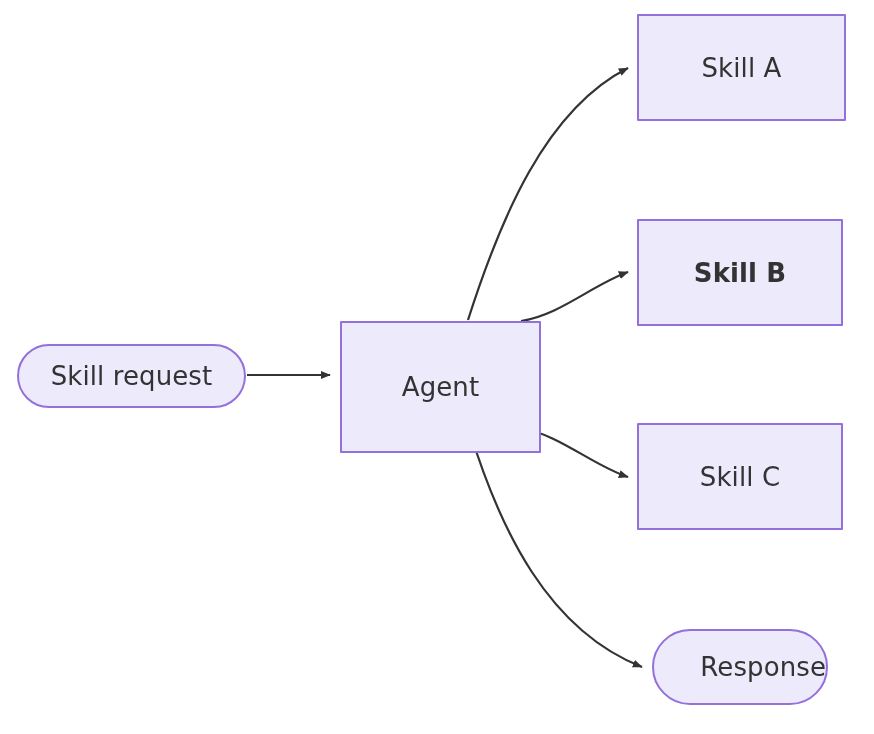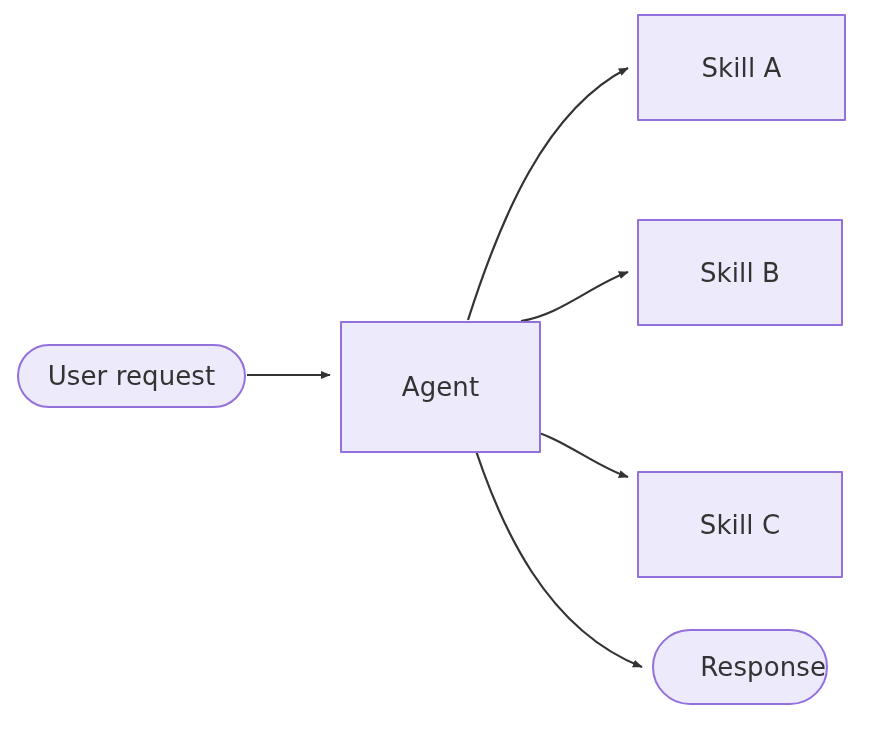--- a/index.html
+++ b/index.html
@@ -48,22 +48,22 @@
     border-radius: 999px;
   }
   .node-label {
     display: block;
     color: #333333;
   }
   
   #node-user-request { left: 17px;  top: 344px; width: 229px; height: 64px; }
   #node-agent        { left: 340px; top: 321px; width: 201px; height: 132px; }
   #node-skill-a      { left: 637px; top: 14px;  width: 209px; height: 107px; }
-  #node-skill-b      { left: 637px; top: 219px; width: 206px; height: 107px; }
-  #node-skill-c      { left: 637px; top: 423px; width: 206px; height: 107px; margin-top: 48px; }
+  #node-skill-b      { left: 637px; top: 219px; width: 206px; height: 107px; font-weight: bold; }
+  #node-skill-c      { left: 637px; top: 423px; width: 206px; height: 107px; }
   #node-response     { left: 652px; top: 629px; width: 176px; height: 76px; justify-content: flex-end; }
 </style>
 </head>
 <body>
 
 <div id="diagram-root">
 
   <svg id="edge-layer" viewBox="0 0 874 734">
     <defs>
       <marker id="arrowhead" markerWidth="10" markerHeight="8" refX="9.2" refY="4" orient="auto" markerUnits="userSpaceOnUse">
@@ -76,21 +76,21 @@
     <path d="M 468 320 C 500 220, 545 110, 628 68" fill="none" stroke="#333333" stroke-width="2.2" marker-end="url(#arrowhead)"></path>
 
     <path d="M 521 321 C 560 315, 592 285, 628 272" fill="none" stroke="#333333" stroke-width="2.2" marker-end="url(#arrowhead)"></path>
 
     <path d="M 521 428 C 560 435, 592 465, 628 477" fill="none" stroke="#333333" stroke-width="2.2" marker-end="url(#arrowhead)"></path>
 
     <path d="M 469 429 C 500 530, 548 630, 642 667" fill="none" stroke="#333333" stroke-width="2.2" marker-end="url(#arrowhead)"></path>
   </svg>
 
   <div class="node pill" id="node-user-request">
-    <span class="node-label">User request</span>
+    <span class="node-label">Skill request</span>
   </div>
 
   <div class="node rect" id="node-agent">
     <span class="node-label">Agent</span>
   </div>
 
   <div class="node rect" id="node-skill-a">
     <span class="node-label">Skill A</span>
   </div>
 

